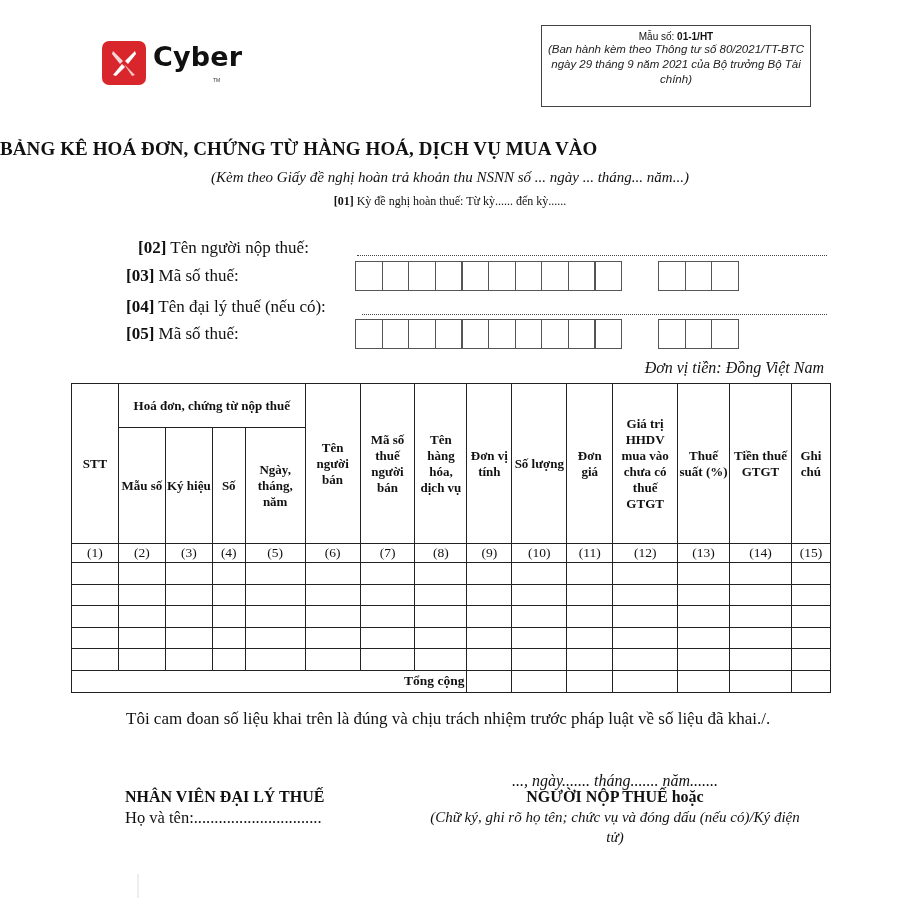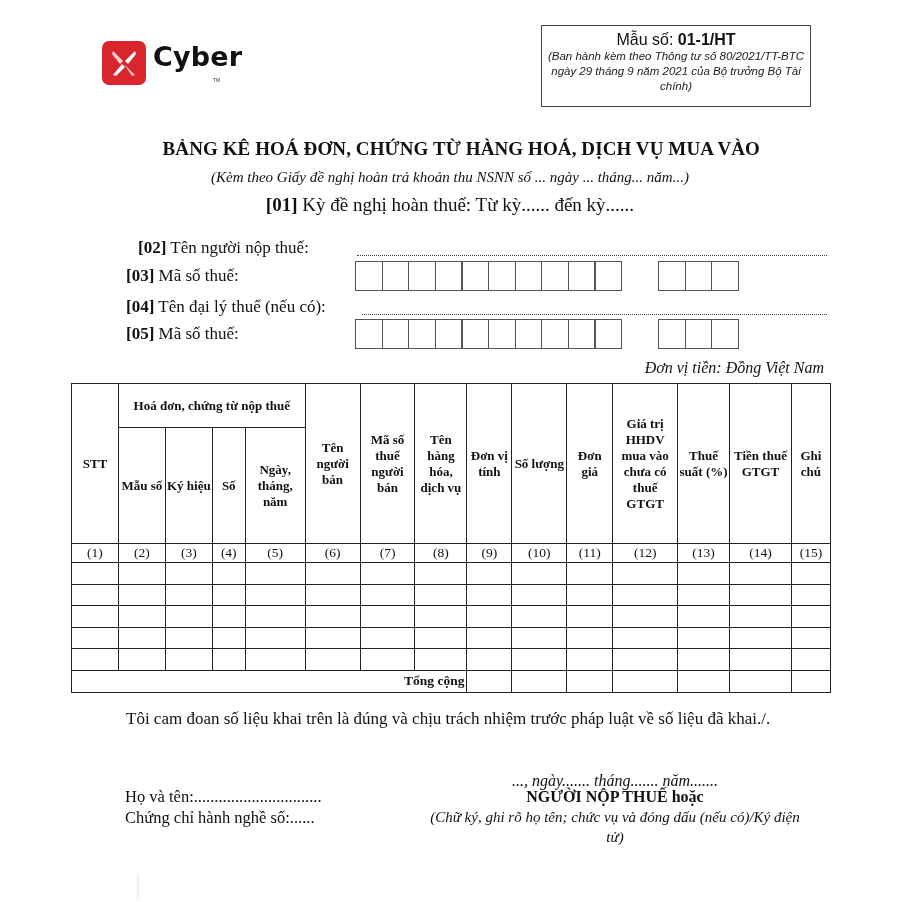--- a/index.html
+++ b/index.html
@@ -6,27 +6,27 @@
   html, body { width: 900px; height: 902px; background: #ffffff; overflow: hidden; }
   body { position: relative; font-family: "Liberation Serif", "DejaVu Serif", serif; color: #111; }
 
   .logo { position: absolute; left: 82px; top: 41px; display: flex; align-items: flex-start; padding-left: 20px; }
   .logo-mark { width: 44px; height: 44px; background: #d9262c; border-radius: 7px; position: relative; }
   .logo-mark svg { position: absolute; left: 7px; top: 7px; }
   .logo-text { font-family: "DejaVu Sans", "Liberation Sans", sans-serif; font-size: 27px; font-weight: 600; margin-left: 7px; color: #111; letter-spacing: 0.2px; }
   .logo-tm { position: absolute; left: 131px; top: 36px; font-family: "Liberation Sans", sans-serif; font-size: 5px; color: #333; }
 
   .form-code { position: absolute; left: 541px; top: 25px; width: 270px; height: 82px; border: 1.3px solid #444; text-align: center; font-family: "Liberation Sans", sans-serif; padding-top: 5px; }
-  .form-code .code-line { font-size: 16px; }
+  .form-code .code-line { font-size: 10px; }
   .form-code .code-line b { font-weight: 700; }
   .form-code .code-note { font-size: 11.5px; font-style: italic; line-height: 15px; color: #222; }
 
-  .title { position: absolute; left: 0; width: 760px; top: 138px; text-align: right; font-size: 19px; font-weight: 700; letter-spacing: 0.1px; }
+  .title { position: absolute; left: 0; width: 760px; top: 138px; text-align: left; font-size: 19px; font-weight: 700; letter-spacing: 0.1px; }
   .subtitle { position: absolute; left: 0; width: 900px; top: 169px; text-align: center; font-size: 15px; font-style: italic; }
-  .period { position: absolute; left: 0; width: 900px; top: 194px; text-align: center; font-size: 19px; }
+  .period { position: absolute; left: 0; width: 900px; top: 194px; text-align: center; font-size: 12px; }
   .period b { font-weight: 700; }
 
   .field { position: absolute; left: 126px; font-size: 17px; white-space: nowrap; }
   .field b { font-weight: 700; }
   .dots { position: absolute; border-bottom: 1.5px dotted #444; height: 1px; }
 
   .boxes { position: absolute; display: flex; }
   .box { width: 27.8px; height: 30px; border: 1.2px solid #555; margin-right: -1.2px; }
 
   .unit { position: absolute; right: 76px; top: 359px; font-size: 16px; font-style: italic; }
@@ -272,22 +272,22 @@
         <td></td>
   </tr>
 </tbody>
   </table>
 
 <div class="commit">Tôi cam đoan số liệu khai trên là đúng và chịu trách nhiệm trước pháp luật về số liệu đã khai./.</div>
 
 <div class="date-line">..., ngày....... tháng....... năm.......</div>
 
 <div class="left-sign">
+  <div class="role">NHÂN VIÊN ĐẠI LÝ THUẾ</div>
   <div>Họ và tên:...............................</div>
-  <div>Chứng chỉ hành nghề số:......</div>
 </div>
 
 <div class="right-sign">
   <div class="role">NGƯỜI NỘP THUẾ hoặc</div>
   <div class="note">(Chữ ký, ghi rõ họ tên; chức vụ và đóng dấu (nếu có)/Ký điện tử)</div>
 </div>
 
 <div class="faint-mark"></div>
 
 </body></html>

